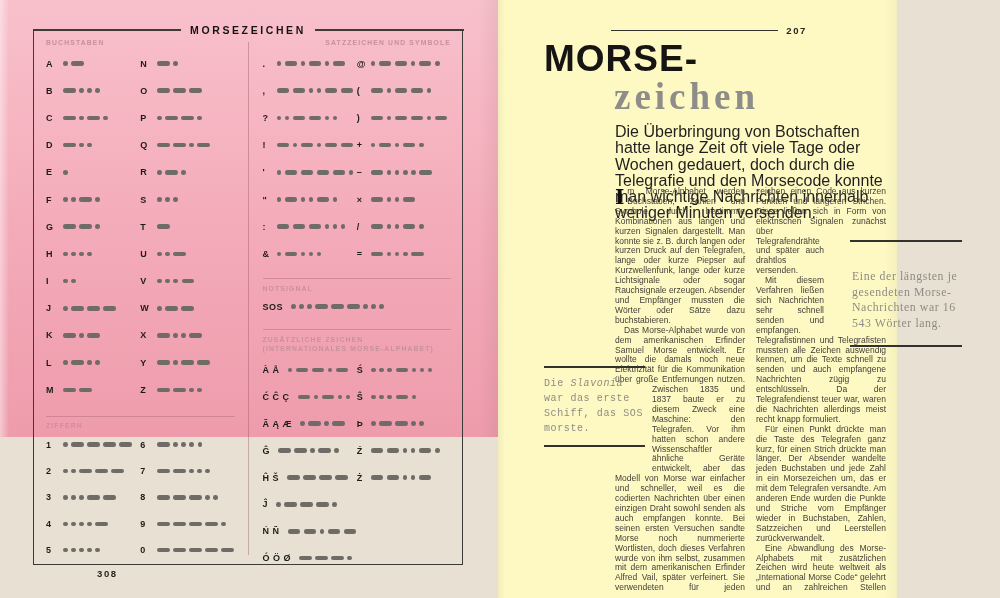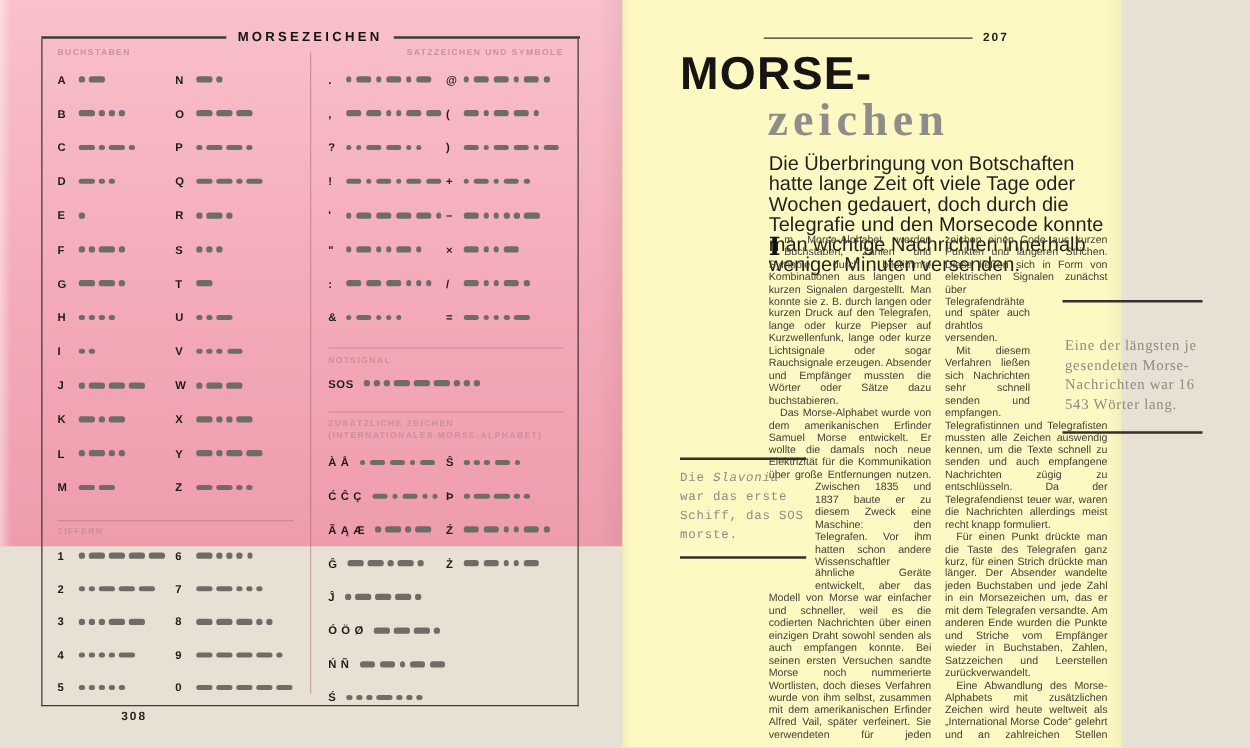--- a/index.html
+++ b/index.html
@@ -674,46 +674,55 @@
                 <span class="mchar">Ĝ</span>
                 <span class="mcode">
                   <span class="dash"></span>
                   <span class="dash"></span>
                   <span class="dot"></span>
                   <span class="dash"></span>
                   <span class="dot"></span>
                 </span>
               </div>
               <div class="mrow">
+                <span class="mchar">Ĥ Š</span>
+                <span class="mcode">
+                  <span class="dash"></span>
+                  <span class="dash"></span>
+                  <span class="dash"></span>
+                  <span class="dash"></span>
+                </span>
+              </div>
+              <div class="mrow">
                 <span class="mchar">Ĵ</span>
                 <span class="mcode">
                   <span class="dot"></span>
                   <span class="dash"></span>
                   <span class="dash"></span>
                   <span class="dash"></span>
                   <span class="dot"></span>
                 </span>
               </div>
               <div class="mrow">
+                <span class="mchar">Ń Ñ</span>
+                <span class="mcode">
+                  <span class="dash"></span>
+                  <span class="dash"></span>
+                  <span class="dot"></span>
+                  <span class="dash"></span>
+                  <span class="dash"></span>
+                </span>
+              </div>
+              <div class="mrow">
                 <span class="mchar">Ó Ö Ø</span>
                 <span class="mcode">
                   <span class="dash"></span>
                   <span class="dash"></span>
                   <span class="dash"></span>
                   <span class="dot"></span>
-                </span>
-              </div>
-              <div class="mrow">
-                <span class="mchar">Ń Ñ</span>
-                <span class="mcode">
-                  <span class="dash"></span>
-                  <span class="dash"></span>
-                  <span class="dot"></span>
-                  <span class="dash"></span>
-                  <span class="dash"></span>
                 </span>
               </div>
               <div class="mrow">
                 <span class="mchar">Ś</span>
                 <span class="mcode">
                   <span class="dot"></span>
                   <span class="dot"></span>
                   <span class="dot"></span>
                   <span class="dash"></span>
                   <span class="dot"></span>

